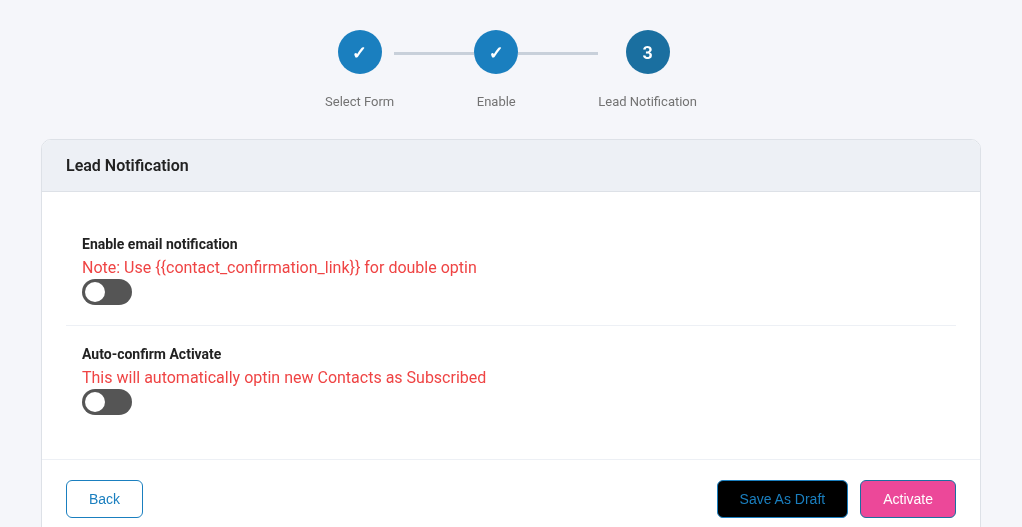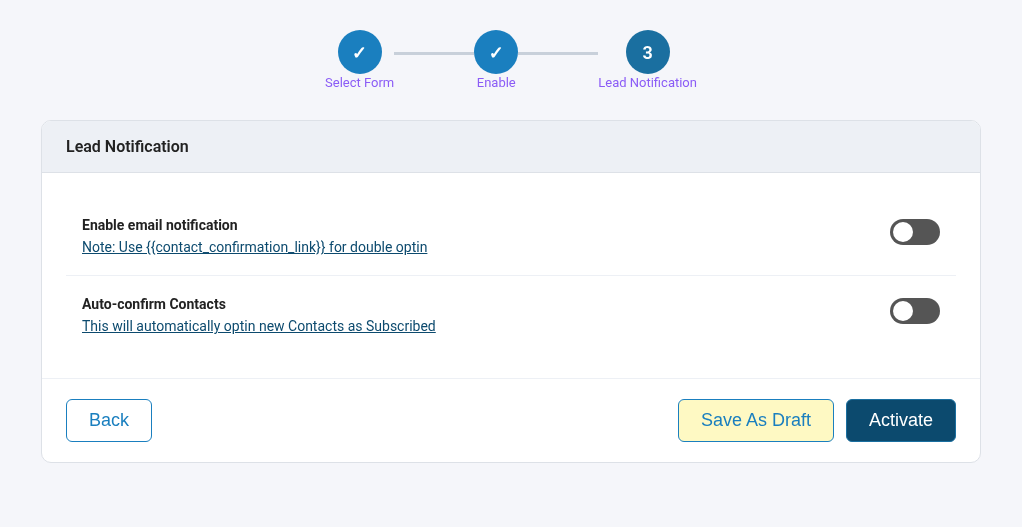--- a/index.html
+++ b/index.html
@@ -38,23 +38,23 @@
       align-items: center;
       justify-content: center;
       font-size: 18px;
       font-weight: 600;
       z-index: 1;
     }
     .step-circle.active-step {
       background: #1a6fa0;
     }
     .step-label {
-      margin-top: 1px;
+      margin-top: 20px;
       font-size: 13px;
-      color: #8b5cf6;
+      color: #737373;
       text-align: center;
     }
     .step-connector {
       flex: 1;
       height: 3px;
       background: #c8d0da;
       margin-top: 22px;
       min-width: 80px;
     }
 
@@ -78,38 +78,38 @@
       color: #222;
     }
     .card-body {
       padding: 24px;
     }
 
     
     .option-row {
       display: flex;
       align-items: flex-start;
-      justify-content: space-between;
+      justify-content: flex-start;
       padding: 20px 16px;
       border-bottom: 1px solid #edf0f5;
+      flex-direction: column;
     }
     .option-row:last-of-type {
       border-bottom: none;
     }
     .option-text {}
     .option-title {
       font-size: 14px;
       font-weight: 700;
       color: #222;
       margin-bottom: 6px;
     }
     .option-subtitle {
-      font-size: 14px;
-      color: #0c4a6e;
-      text-decoration: underline;
+      font-size: 16px;
+      color: #ef4444;
     }
 
     
     .toggle-wrap {
       position: relative;
       width: 50px;
       height: 26px;
       flex-shrink: 0;
       margin-top: 2px;
     }
@@ -142,40 +142,40 @@
     .card-footer {
       display: flex;
       justify-content: space-between;
       align-items: center;
       padding: 20px 24px;
       border-top: 1px solid #edf0f5;
     }
     .btn {
       padding: 10px 22px;
       border-radius: 6px;
-      font-size: 18px;
+      font-size: 14px;
       font-weight: 500;
       cursor: pointer;
     }
     .btn-back {
       background: white;
       border: 1.5px solid #1a7fbf;
       color: #1a7fbf;
     }
     .btn-group {
       display: flex;
       gap: 12px;
     }
     .btn-draft {
-      background: #fef9c3;
+      background: #000000;
       border: 1.5px solid #1a7fbf;
       color: #1a7fbf;
     }
     .btn-activate {
-      background: #0c4a6e;
+      background: #ec4899;
       border: 1.5px solid #1a6fa0;
       color: white;
     }
   </style>
 </head>
 <body>
 
 <div class="stepper">
   <div class="step">
     <div class="step-circle">
@@ -211,21 +211,21 @@
         <div class="option-subtitle">Note: Use {{contact_confirmation_link}} for double optin</div>
       </div>
       <label class="toggle-wrap">
         <input class="toggle-input" type="checkbox" style="">
         <span class="toggle-slider"></span>
       </label>
     </div>
 
     <div class="option-row">
       <div class="option-text">
-        <div class="option-title">Auto-confirm Contacts</div>
+        <div class="option-title">Auto-confirm Activate</div>
         <div class="option-subtitle">This will automatically optin new Contacts as Subscribed</div>
       </div>
       <label class="toggle-wrap">
         <input class="toggle-input" type="checkbox" style="">
         <span class="toggle-slider"></span>
       </label>
     </div>
   </div>
 
   <div class="card-footer">

